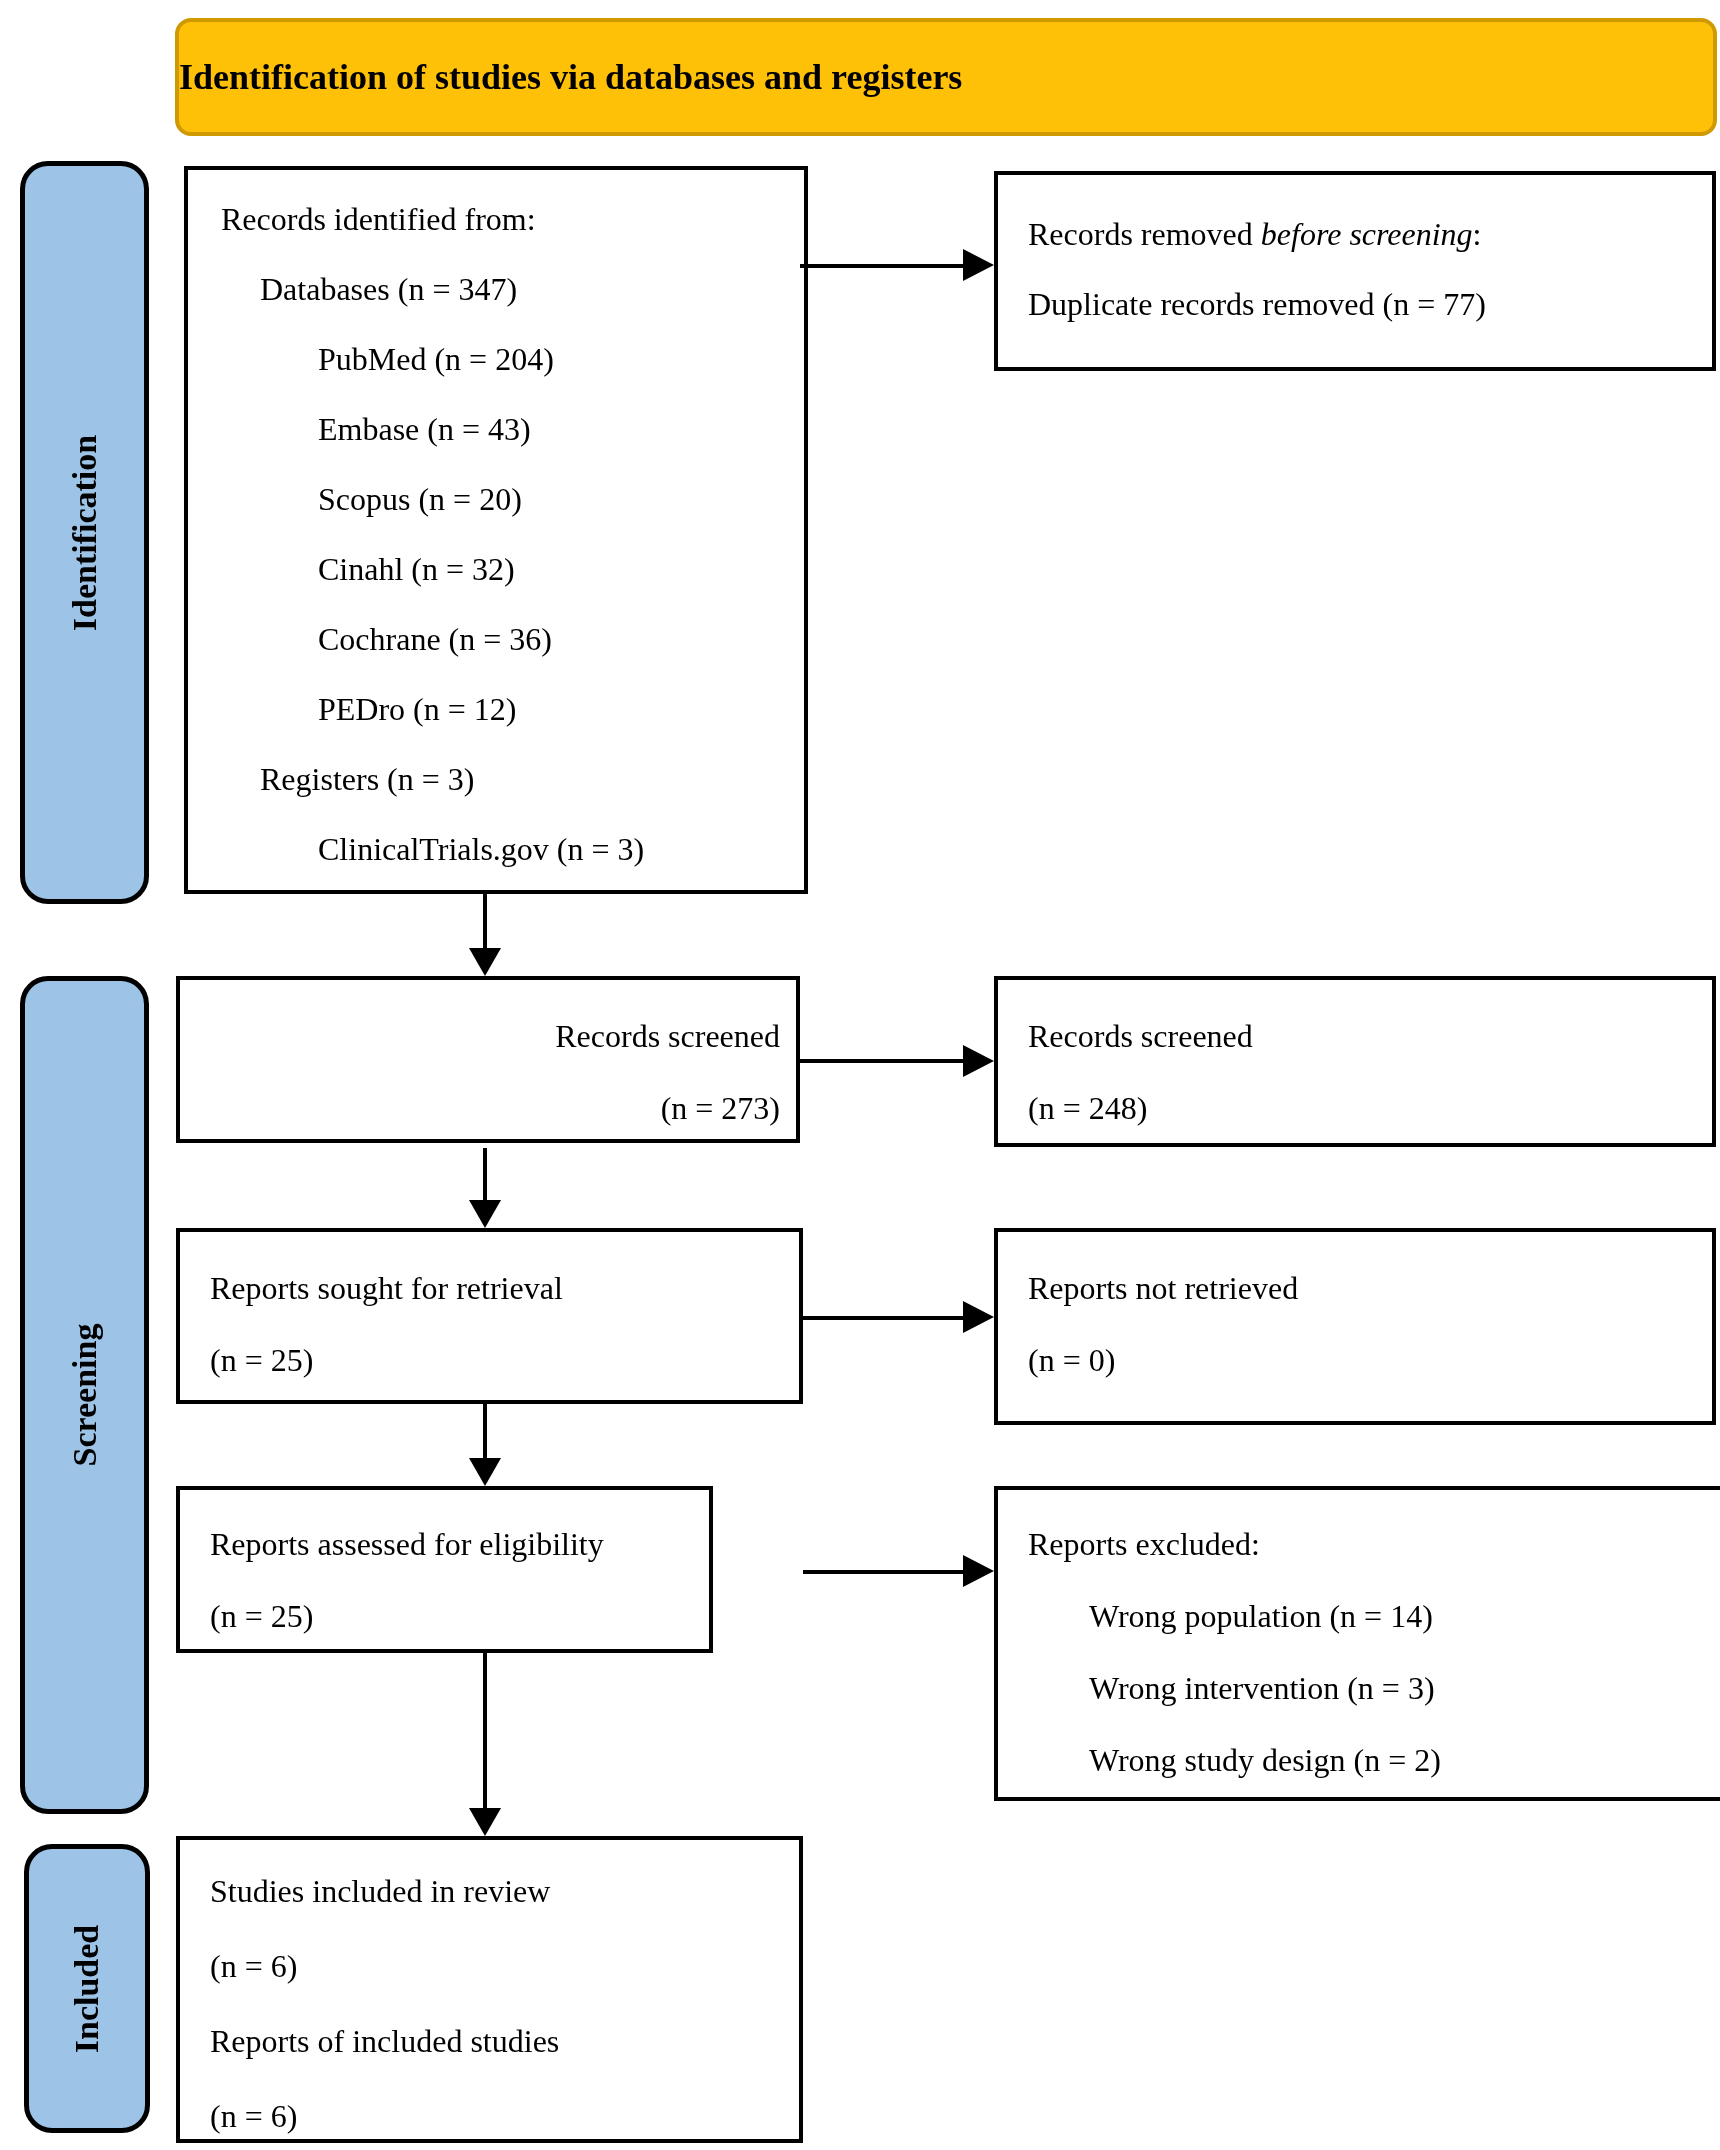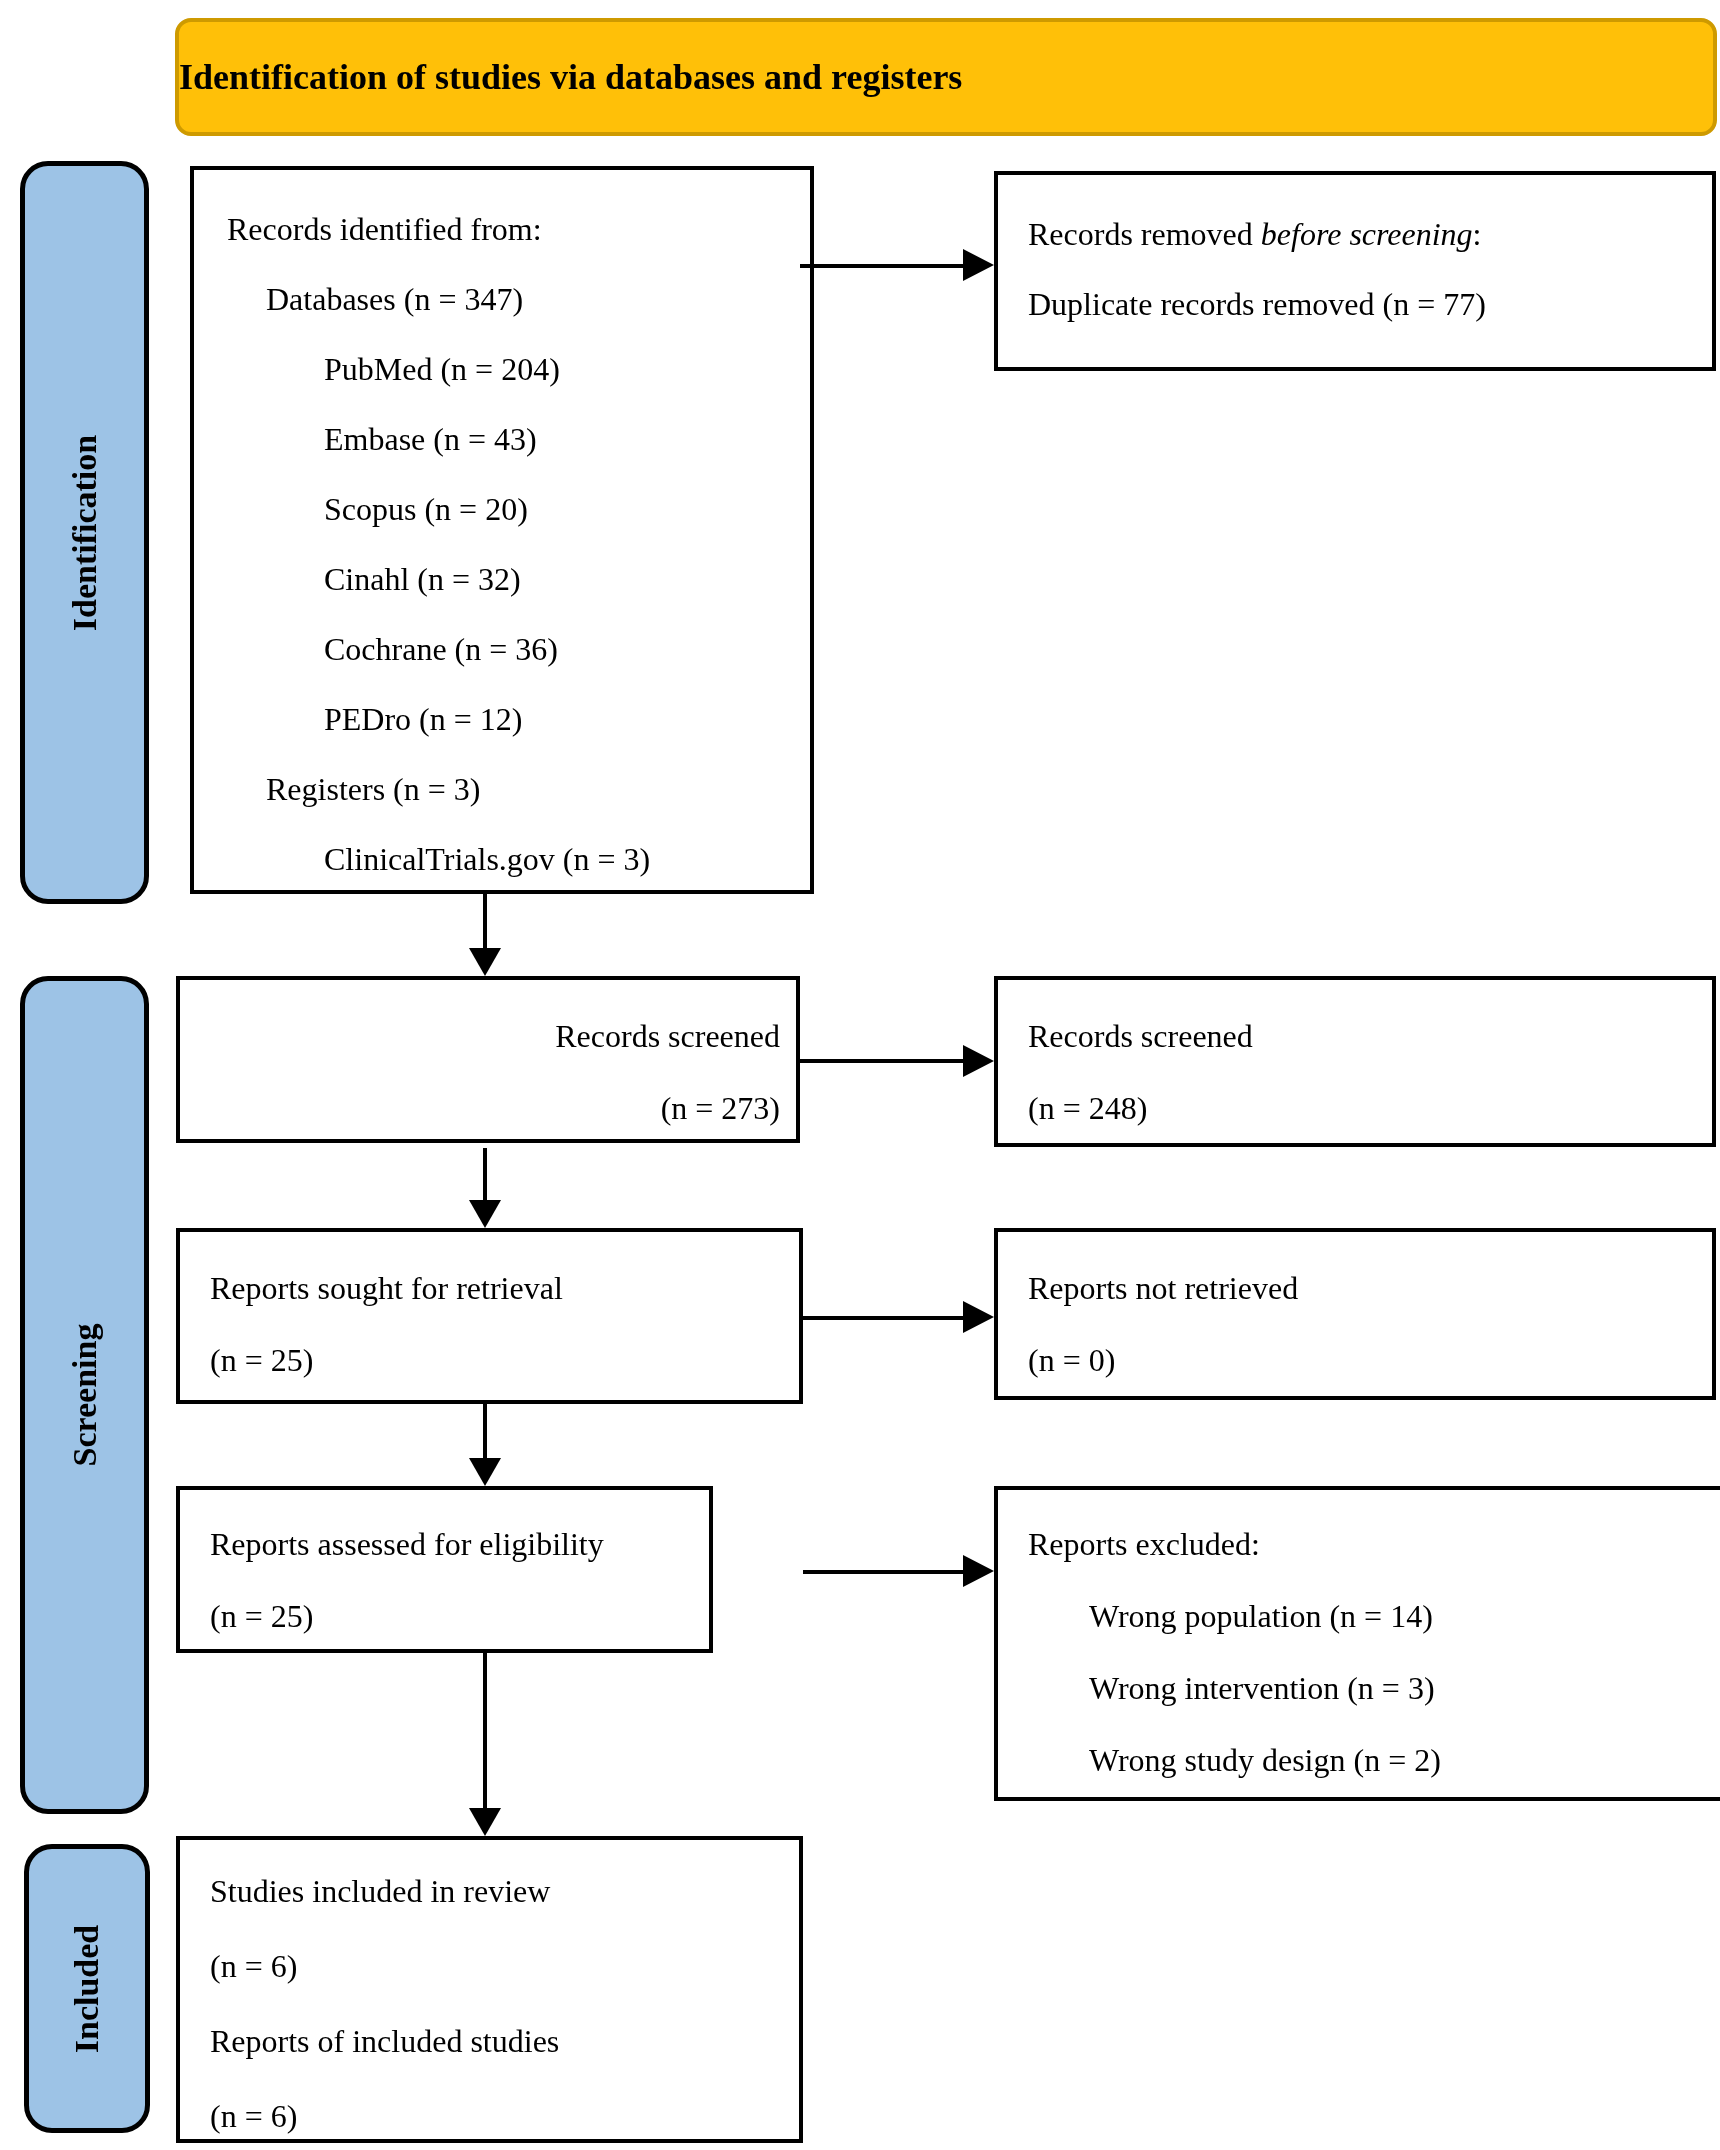--- a/index.html
+++ b/index.html
@@ -43,36 +43,36 @@
   .stage-included       { left: 24px;  top: 1844px; width: 126px; height: 289px; }
 
   
   .fbox {
     background: #ffffff;
     border: 4px solid #000000;
     font-size: 32px;
   }
   .fbox .line { white-space: nowrap; }
 
-  .box-identified { left: 190px; top: 166px;  width: 624px; height: 728px; padding: 24px 10px 0 33px; }
+  .box-identified { left: 184px; top: 166px;  width: 624px; height: 728px; padding: 14px 10px 0 33px; }
   .box-identified .line { line-height: 70px; }
 
   .box-screened   { left: 176px; top: 976px; width: 624px; height: 167px; padding: 20px 16px 0 30px; text-align: right; }
   .box-sought     { left: 176px; top: 1228px; width: 627px; height: 176px; padding: 20px 10px 0 30px; }
   .box-assessed   { left: 176px; top: 1486px; width: 537px; height: 167px; padding: 18px 10px 0 30px; }
   .box-screened .line, .box-sought .line, .box-assessed .line { line-height: 72px; }
 
   .box-included   { left: 176px; top: 1836px; width: 627px; height: 307px; padding: 14px 10px 0 30px; }
   .box-included .line { line-height: 75px; }
 
   .box-removed    { left: 994px; top: 171px;  width: 722px; height: 200px; padding: 24px 10px 0 30px; }
   .box-removed .line { line-height: 70px; }
 
   .box-excluded       { left: 994px; top: 976px; width: 722px; height: 171px; padding: 20px 10px 0 30px; }
-  .box-not-retrieved  { left: 994px; top: 1228px; width: 722px; height: 172px; padding: 20px 10px 0 30px; }
+  .box-not-retrieved  { left: 994px; top: 1228px; width: 722px; height: 197px; padding: 20px 10px 0 30px; }
   .box-excluded .line, .box-not-retrieved .line { line-height: 72px; }
 
   .box-reports-excluded { left: 994px; top: 1486px; width: 788px; height: 315px; padding: 18px 10px 0 30px; }
   .box-reports-excluded .line { line-height: 72px; }
 
   .ind1 { padding-left: 39px; }
   .ind2 { padding-left: 97px; }
   .ind-reason { padding-left: 61px; }
   .it { font-style: italic; }
 

